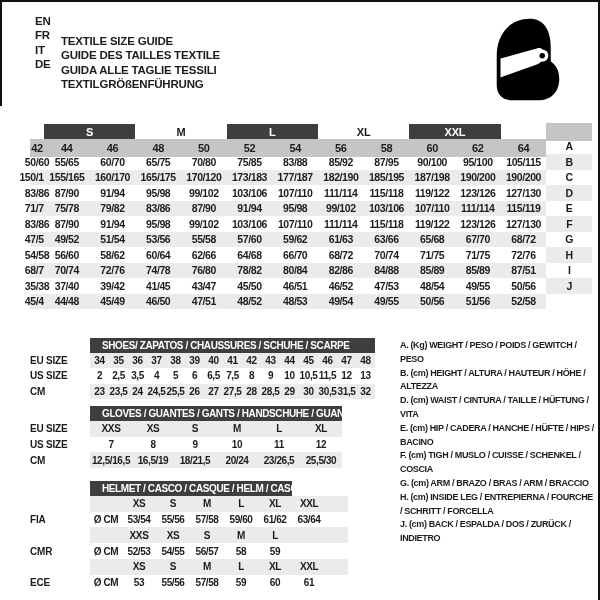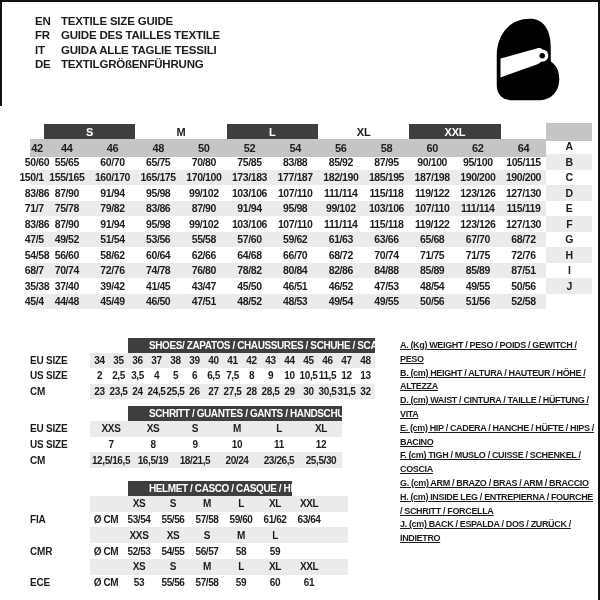--- a/index.html
+++ b/index.html
@@ -7,21 +7,21 @@
        color:#1c1c1c;position:relative;overflow:hidden;letter-spacing:-0.2px;}
   .page{position:absolute;inset:0;background:#fff;}
   .border-top{position:absolute;left:0;top:0;width:600px;height:2px;background:#111;}
   .border-right{position:absolute;right:0;top:0;width:2px;height:600px;background:#111;}
   .border-left{position:absolute;left:0;top:0;width:2px;height:106px;background:#111;}
 
   
   .lang-block{position:absolute;left:35px;top:15px;}
   .lang-row{display:flex;height:14.3px;align-items:flex-start;}
   .lang-code{width:26px;font-weight:bold;font-size:11.5px;}
-  .lang-text{font-weight:bold;font-size:11.5px;}
+  .lang-text{font-weight:bold;font-size:11.5px;margin-top:20px;}
 
   .helmet-logo{position:absolute;left:492px;top:16px;width:72px;height:87px;}
 
   
   .textile{position:absolute;left:30px;top:123px;width:562px;display:grid;
            grid-template-columns:14px repeat(12,1fr);
            grid-auto-rows:15.5px;font-weight:bold;}
   .trow-group{height:16px;}
   .gcell{grid-column:span 2;display:flex;align-items:center;justify-content:center;
          font-size:11px;height:15px;margin-top:1px;}
@@ -31,27 +31,27 @@
   .band{background:#c5c5c5;font-size:11px;height:18px;}
   .stripe{background:#ebebeb;}
   .letter{font-size:10.5px;}
 
   
   .mini{position:absolute;display:grid;font-weight:bold;}
   .shoes{left:30px;top:337px;grid-template-columns:60px repeat(15,19px);grid-auto-rows:15.5px;}
   .gloves{left:30px;top:405px;grid-template-columns:60px repeat(6,42px);grid-auto-rows:15.8px;}
   .helmet-tbl{left:30px;top:480px;grid-template-columns:60px 32px repeat(6,34px) 22px;grid-auto-rows:15.8px;}
   .bar{background:#3e3e3e;color:#fff;display:flex;align-items:center;font-size:10px;
-       letter-spacing:-0.4px;padding-left:21px;white-space:nowrap;height:14.5px;margin-top:1px;margin-left:38px;}
+       letter-spacing:-0.4px;padding-left:12px;white-space:nowrap;height:14.5px;margin-top:1px;}
   .mlabel{display:flex;align-items:center;font-size:10px;letter-spacing:-0.2px;}
   .mcell{display:flex;align-items:center;justify-content:center;font-size:10px;
          letter-spacing:-0.4px;white-space:nowrap;}
 
   
-  .legend{position:absolute;left:400px;top:339px;width:196px;text-decoration:underline;}
+  .legend{position:absolute;left:400px;top:339px;width:196px;}
   .legend-item{font-size:9px;font-weight:bold;line-height:13.8px;letter-spacing:-0.35px;}
 </style>
 </head>
 <body>
 
 <div class="page">
   <div class="border-top"></div>
   <div class="border-right"></div>
   <div class="border-left"></div>
 
@@ -115,21 +115,21 @@
       <div class="cell">85/92</div>
       <div class="cell">87/95</div>
       <div class="cell">90/100</div>
       <div class="cell">95/100</div>
       <div class="cell">105/115</div>
       <div class="cell letter stripe">B</div>
       <div class="cell stripe">150/160</div>
       <div class="cell stripe">155/165</div>
       <div class="cell stripe">160/170</div>
       <div class="cell stripe">165/175</div>
-      <div class="cell stripe">170/100</div>
+      <div class="cell stripe">170/120</div>
       <div class="cell stripe">173/183</div>
       <div class="cell stripe">177/187</div>
       <div class="cell stripe">182/190</div>
       <div class="cell stripe">185/195</div>
       <div class="cell stripe">187/198</div>
       <div class="cell stripe">190/200</div>
       <div class="cell stripe">190/200</div>
       <div class="cell letter">C</div>
       <div class="cell">83/86</div>
       <div class="cell">87/90</div>
@@ -283,21 +283,21 @@
       <div class="mcell stripe">28</div>
       <div class="mcell stripe">28,5</div>
       <div class="mcell stripe">29</div>
       <div class="mcell stripe">30</div>
       <div class="mcell stripe">30,5</div>
       <div class="mcell stripe">31,5</div>
       <div class="mcell stripe">32</div>
     </div>
   <div class="mini gloves" id="glovesTable">
       <div></div>
-      <div class="bar" style="grid-column: span 6;">SCHRITT / GUANTES / GANTS / HANDSCHUHE / GUANTI</div>
+      <div class="bar" style="grid-column: span 6;">GLOVES / GUANTES / GANTS / HANDSCHUHE / GUANTI</div>
       <div class="mlabel">EU SIZE</div>
       <div class="mcell stripe">XXS</div>
       <div class="mcell stripe">XS</div>
       <div class="mcell stripe">S</div>
       <div class="mcell stripe">M</div>
       <div class="mcell stripe">L</div>
       <div class="mcell stripe">XL</div>
       <div class="mlabel">US SIZE</div>
       <div class="mcell">7</div>
       <div class="mcell">8</div>

